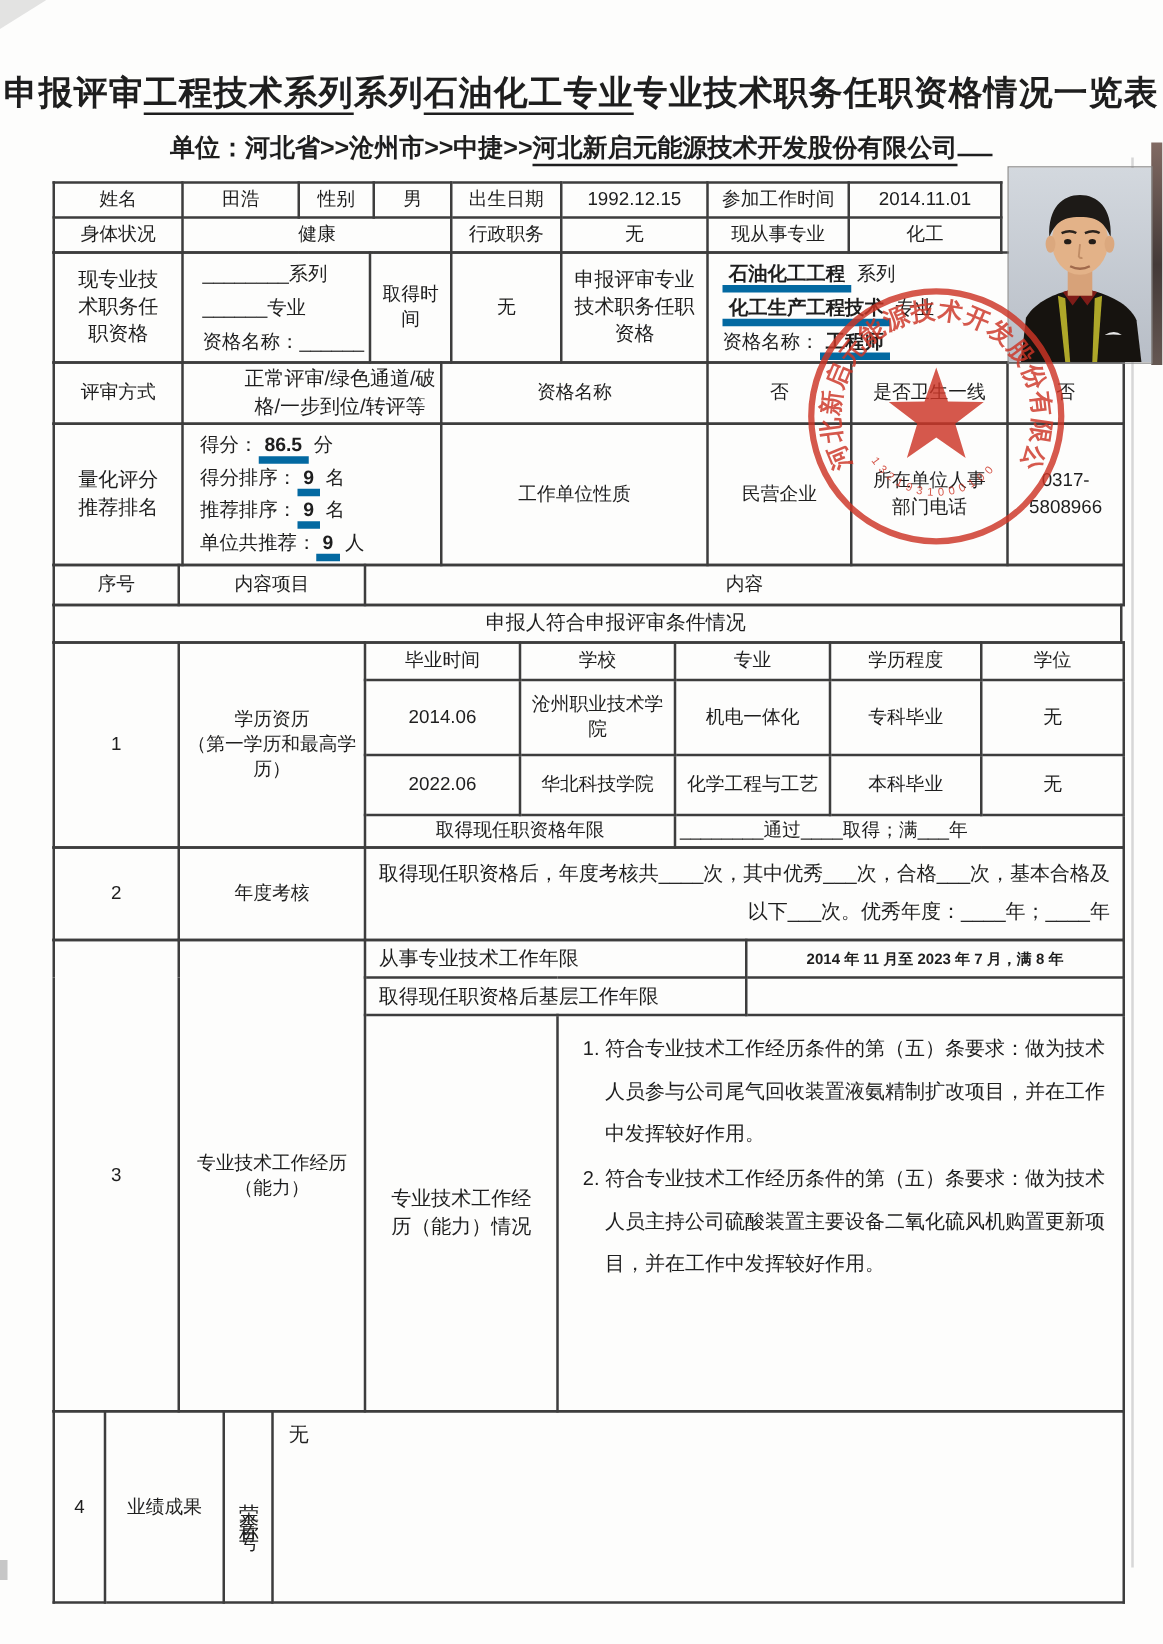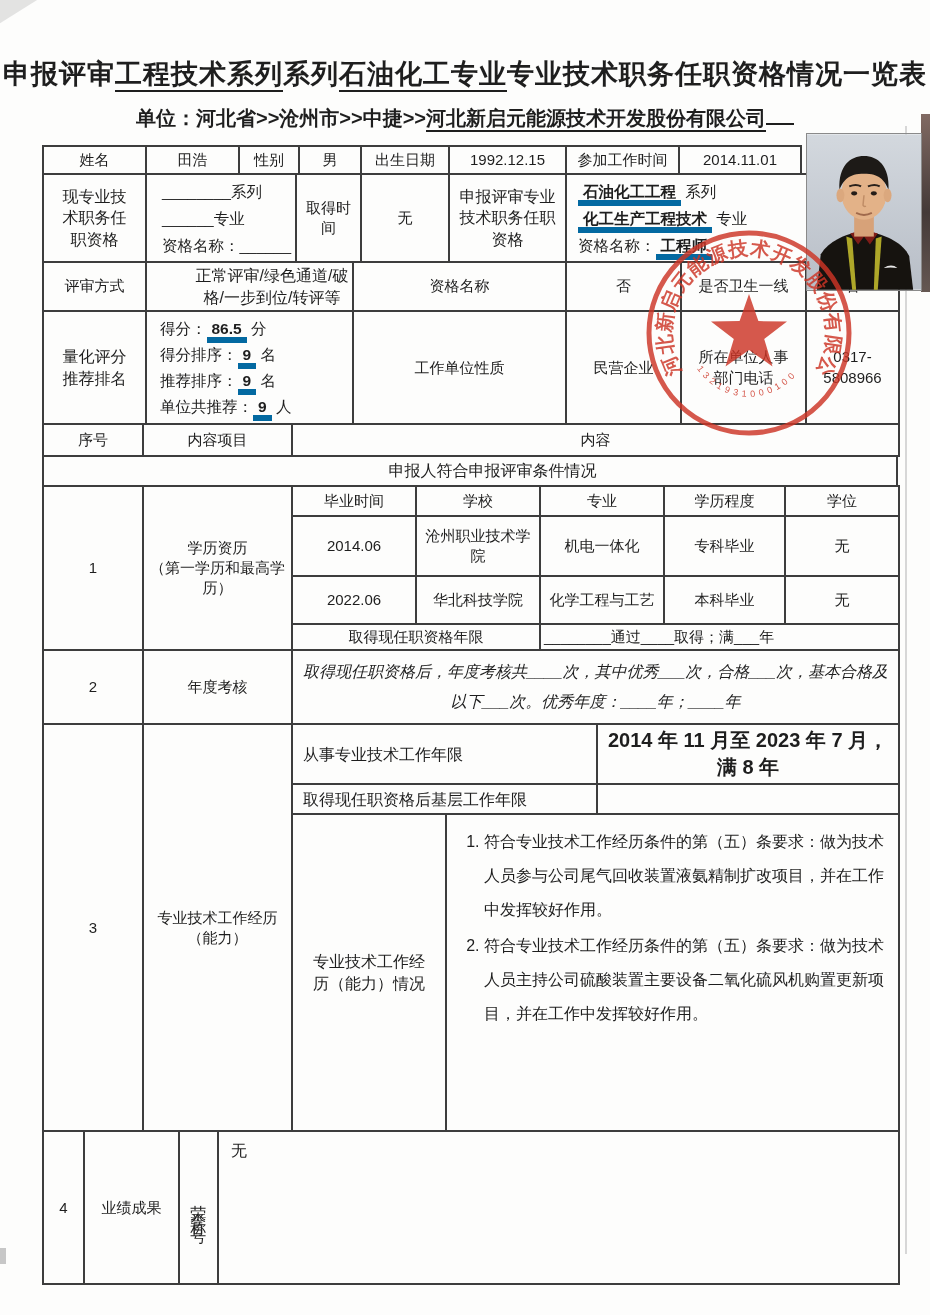--- a/index.html
+++ b/index.html
@@ -31,25 +31,25 @@
      font-size:15px;line-height:1.35;padding:2px 3px;overflow:hidden;}
   td.left{text-align:left;}
   td.top{vertical-align:top;}
   .pad14{padding-left:13px;padding-right:13px;font-size:16px;}
   .pad10{padding-left:9px;padding-right:9px;font-size:16px;}
   .fs16{font-size:16px;padding-left:48px;}
   .u{border-bottom:6px solid #0369a1;padding:0 5px;font-weight:bold;}
   .fieldlines div{line-height:27px;text-align:left;padding-left:12px;font-size:15.5px;}
   .applylines div{line-height:27px;text-align:left;padding-left:8px;font-size:15.5px;}
   .scorelines div{line-height:26px;text-align:left;padding-left:10px;font-size:15.5px;}
-  .assess-text{text-align:center;padding:6px 10px;line-height:30px;font-size:16px;font-style:italic;}
+  .assess-text{text-align:right;padding:6px 10px;line-height:30px;font-size:16px;}
   .exp-list{margin:4px 0 0 0;padding:4px 8px 0 34px;text-align:left;font-size:16px;}
   .exp-list li{line-height:34px;margin-bottom:2px;}
   .vert{writing-mode:vertical-rl;text-orientation:upright;letter-spacing:8px;margin:0 auto;font-size:16px;}
-  .years-val{font-weight:bold;font-size:20px;}
+  .years-val{font-weight:bold;font-size:12px;}
 
   
   .photo{position:absolute;left:806px;top:133px;width:116px;height:158px;border:1px solid #8a8a8a;box-sizing:border-box;}
   
   .seal{position:absolute;left:638px;top:222px;width:222px;height:222px;opacity:.82;pointer-events:none;}
 </style>
 </head>
 <body>
 
 <div class="smudge-tl"></div>
@@ -77,20 +77,28 @@
     <tbody>
         <tr style="height:28px;">
       <td>姓名</td>
       <td>田浩</td>
       <td>性别</td>
       <td>男</td>
       <td>出生日期</td>
       <td>1992.12.15</td>
       <td>参加工作时间</td>
       <td>2014.11.01</td>
+    </tr>
+    <tr style="height:28px;">
+      <td>身体状况</td>
+      <td colspan="3">健康</td>
+      <td>行政职务</td>
+      <td>无</td>
+      <td>现从事专业</td>
+      <td>化工</td>
     </tr>
   </tbody>
     </table>
 
   <table style="width:856px;">
     <colgroup>
         <col style="width:103px">
         <col style="width:150px">
         <col style="width:65px">
         <col style="width:88px">

